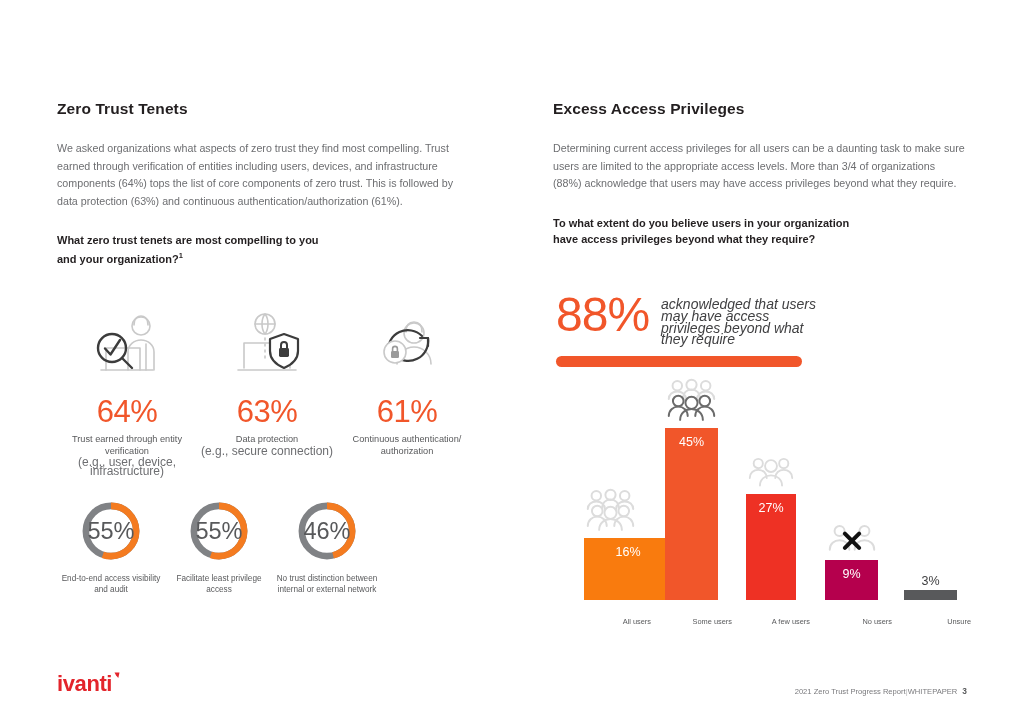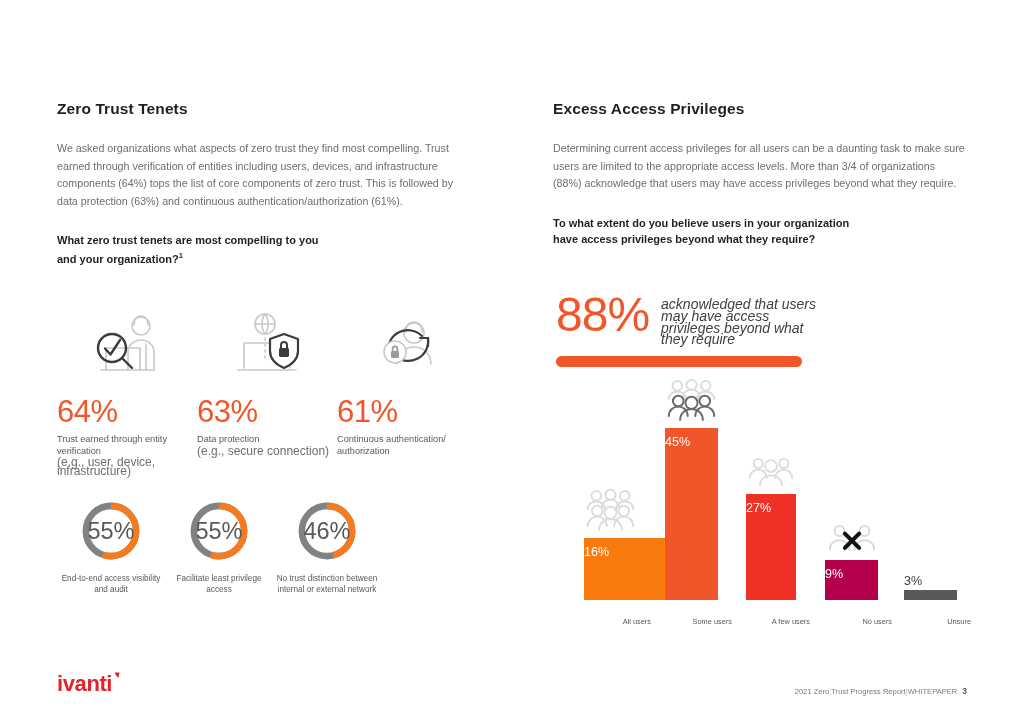--- a/index.html
+++ b/index.html
@@ -28,21 +28,21 @@
   }
   .question{
     font-size:11px;font-weight:bold;color:#231f20;line-height:16px;
     margin:0;
   }
   .question sup{font-size:7.5px;vertical-align:super;}
 
   
   .stat-row{position:absolute;left:57px;top:300px;width:420px;
     display:flex;justify-content:flex-start;}
-  .stat{width:141px;text-align:left;}
+  .stat{width:141px;text-align:center;}
   .stat-ico{height:82px;display:flex;align-items:flex-end;justify-content:center;}
   .stat-pct{
     font-size:31px;color:#f1562a;font-weight:400;
     line-height:1;margin:14px 0 7px 0;letter-spacing:-.5px;
   }
   .stat-lbl{font-size:9.2px;line-height:11.6px;color:#58595b;}
   .stat-sub{font-size:12px;line-height:9px;color:#6d6e71;display:block;margin-top:1px;}
 
   
   .donut-row{position:absolute;left:57px;top:498px;width:420px;display:flex;}
@@ -63,21 +63,21 @@
   .big-txt{font-size:14px;line-height:11.8px;color:#404042;margin-left:12px;padding-top:7px;font-style:italic;}
   .big-bar{
     margin-top:10px;height:11px;width:246px;border-radius:6px;background:#f1562a;
   }
 
   
   .chart{position:absolute;left:576px;top:368px;width:392px;height:258px;}
   .bar-group{position:absolute;bottom:26px;}
   .bar{position:relative;width:100%;}
   .bar-val{
-    position:absolute;top:7px;left:0;right:0;
+    position:absolute;top:7px;left:0;right:0;text-align:center;
     font-size:12.5px;color:#ffffff;
   }
   .bar-val.outside{
     top:auto;bottom:100%;color:#404042;margin-bottom:2px;font-size:12.5px;
   }
   .bar-icon{position:absolute;bottom:100%;left:0;right:0;display:flex;
     justify-content:center;align-items:flex-end;margin-bottom:5px;}
   .bar-lbl{
     position:absolute;top:100%;left:-14px;right:-14px;text-align:right;
     font-size:7.4px;color:#58595b;margin-top:17px;

